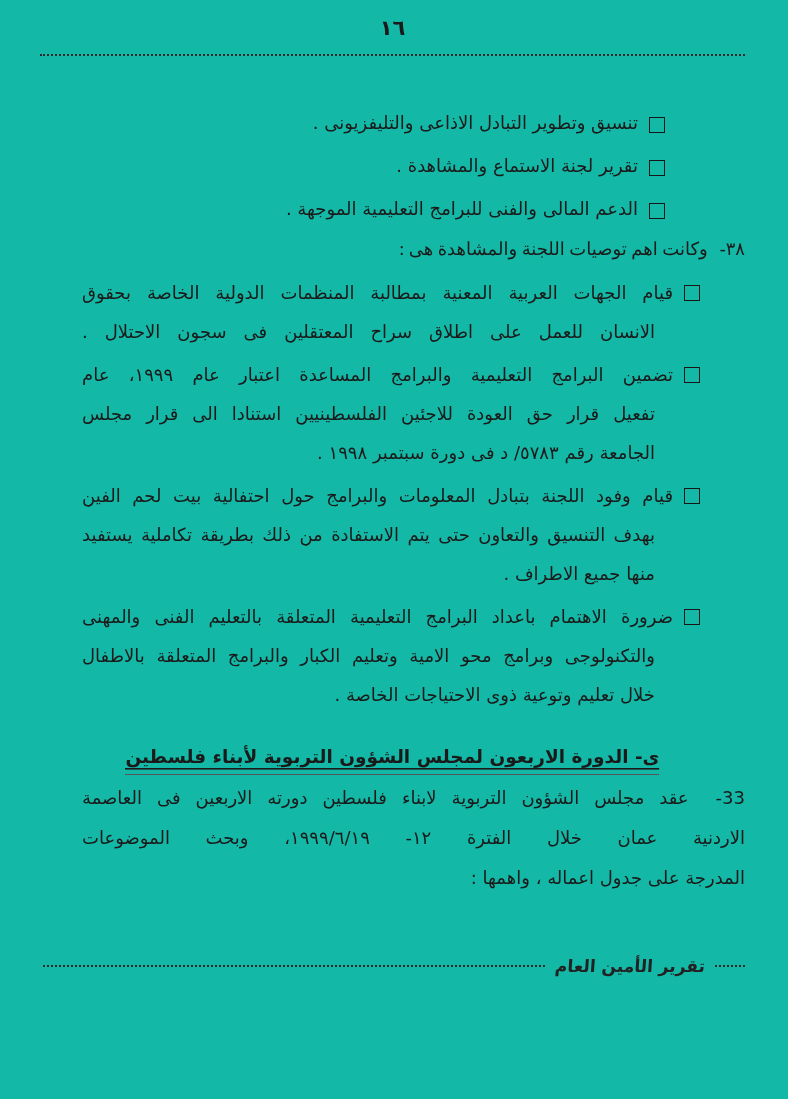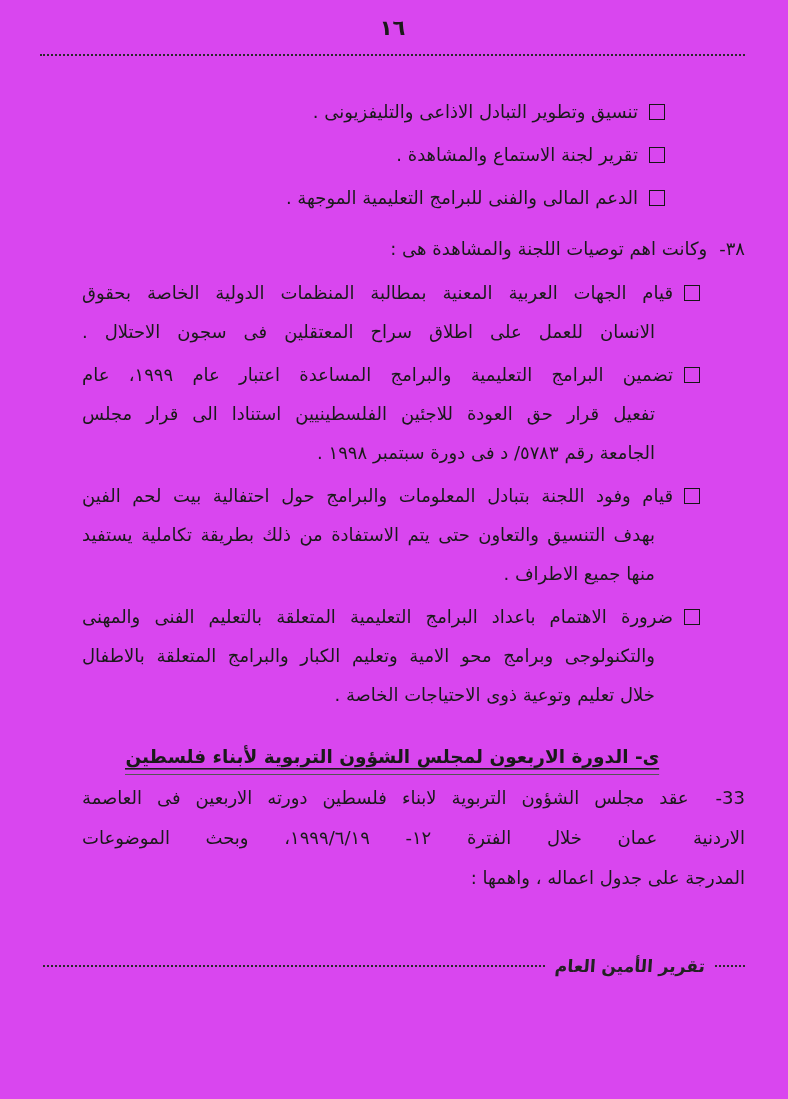--- a/index.html
+++ b/index.html
@@ -1,20 +1,20 @@
 <!DOCTYPE html>
 <html lang="ar" dir="rtl"><head>
 <meta charset="utf-8">
 <style>
   html,body{margin:0;padding:0;background:#e8e8e6;}
   .page{
     position:relative;
     width:788px;height:1099px;
     margin:0 auto;
-    background:#d946ef;
+    background:#14b8a6;
     color:#1a1a1a;
     font-family:"DejaVu Sans", sans-serif;
     direction:rtl;
     overflow:hidden;
     box-sizing:border-box;
     padding:12px 43px 16px 40px;
   }
   .page-number{
     text-align:center;
     font-size:21px;
@@ -25,39 +25,40 @@
   }
   .rule-dotted{
     border:0;
     border-top:2.5px dotted #2a2a2a;
     margin:10px 0 0 0;
   }
   
   .top-bullets{margin-top:34px;margin-right:80px;}
   .bullet-row{
     display:flex;
-    align-items:center;
+    align-items:flex-end;
     height:43px;
     font-size:18px;
     white-space:nowrap;
   }
   .checkbox{
     flex:0 0 auto;
     width:14px;height:14px;
     border:1.7px solid #161616;
     margin-left:11px;
     background:transparent;
   }
   
   .numbered-line{
     margin-top:10px;
     height:40px;
     line-height:40px;
     font-size:18px;
     white-space:nowrap;
+    font-family:Liberation Serif, serif;
   }
   .item-number{margin-left:12px;}
   
   .rec-list{margin-right:45px;margin-left:42px;}
   .rec-block{
     display:flex;
     align-items:flex-start;
     margin-top:4px;
   }
   .rec-block .checkbox{margin-top:12px;}

